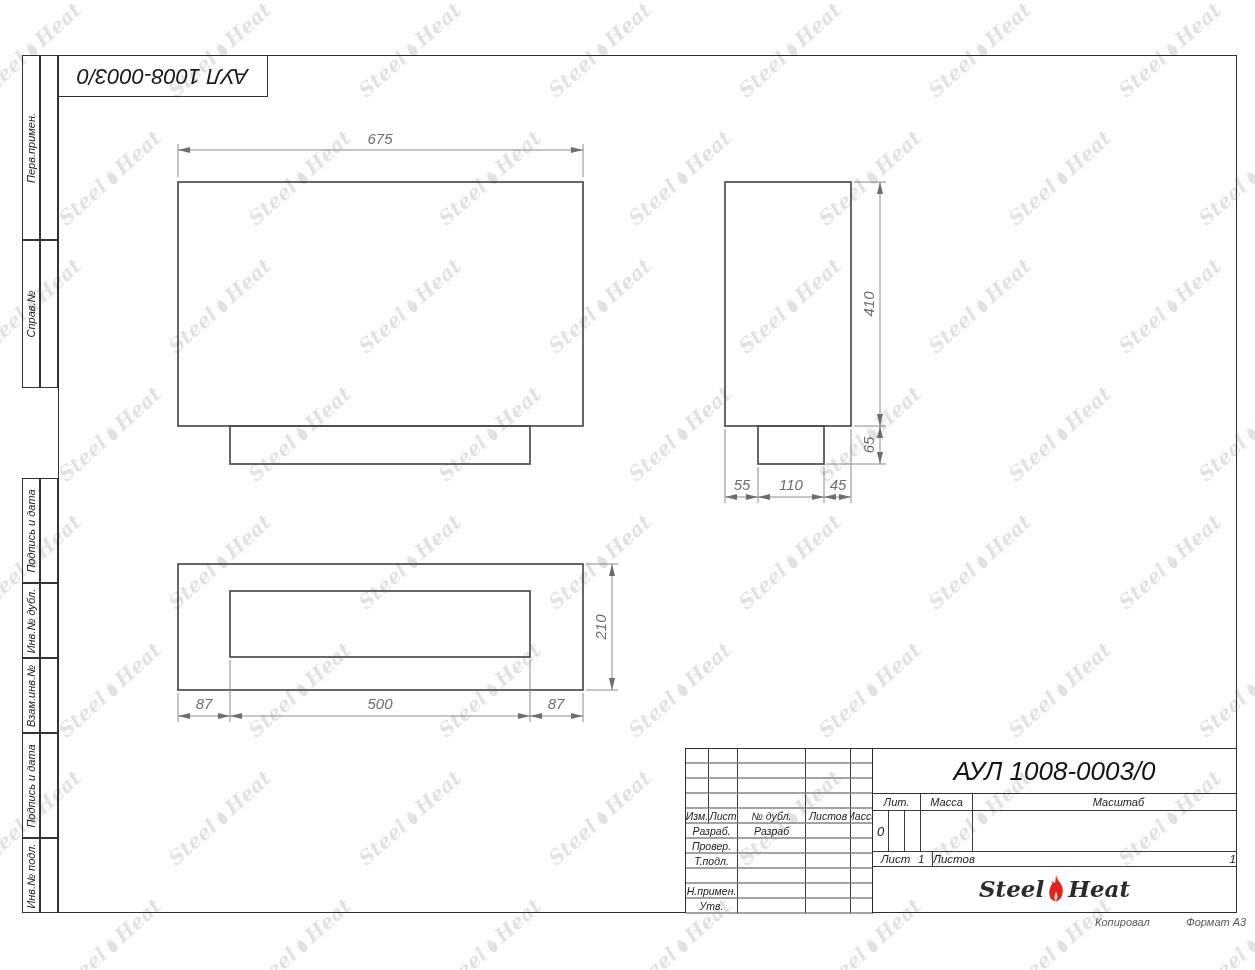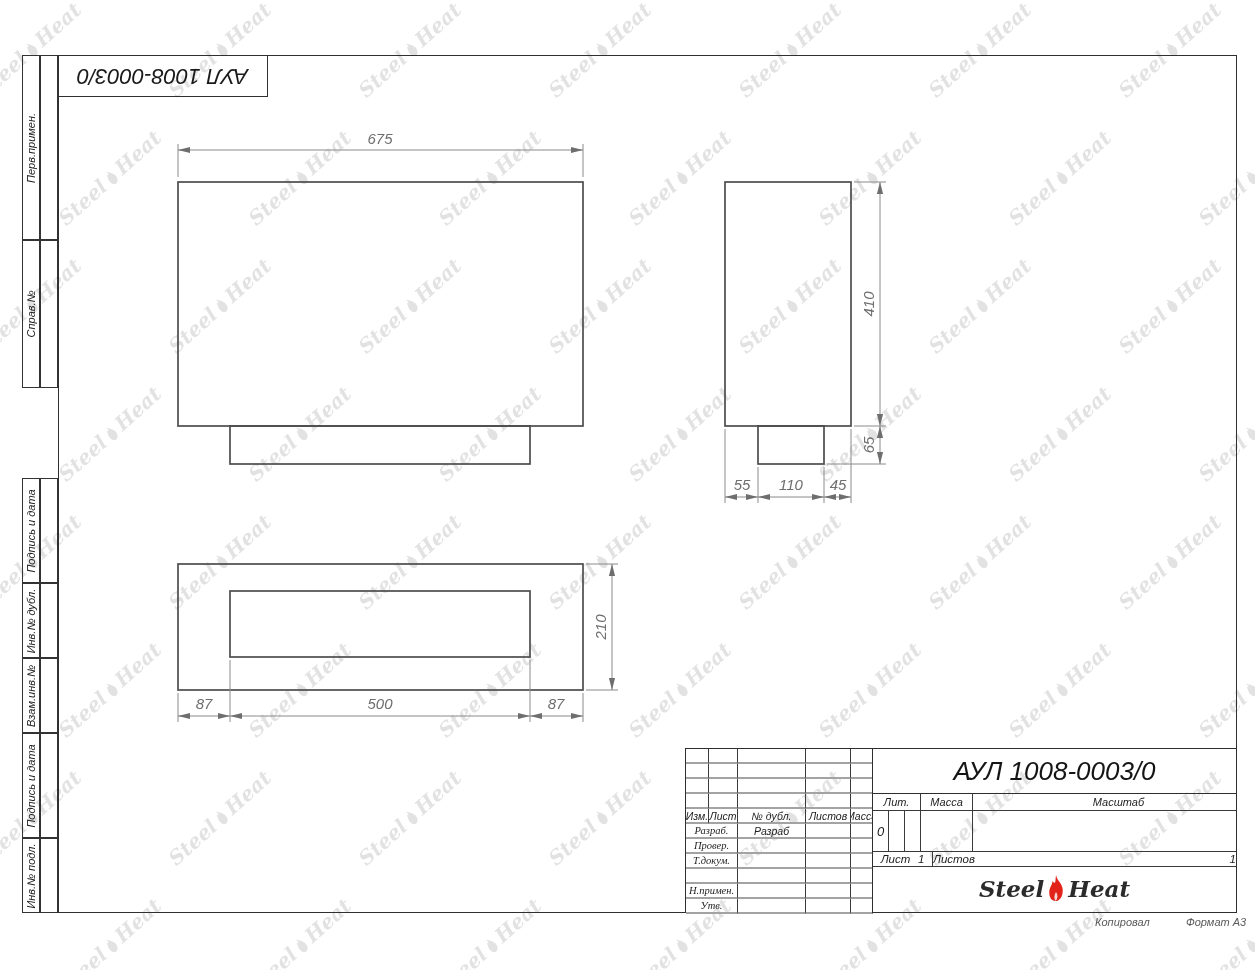--- a/index.html
+++ b/index.html
@@ -35,21 +35,21 @@
   .dl  { stroke:#8a8a8a; stroke-width:1; }
   .dim-text { fill:#6e6e6e; font:italic 15px "Liberation Sans",sans-serif; text-anchor:middle; }
 
   
   .tb-left { position:absolute; left:685px; top:748px; width:187px; height:165px; z-index:3;
              display:grid; grid-template-columns:23px 29px 68px 45px 22px; grid-auto-rows:15px;
              border:1.8px solid #2e2e2e; border-right:none; }
   .tb-left .tc { border-right:1px solid #3a3a3a; border-bottom:2px solid #a3a3a3;
                  font:italic 10.5px "Liberation Sans",sans-serif; color:#1d1d1d;
                  display:flex; align-items:center; justify-content:center; overflow:hidden; white-space:nowrap; }
-  .tb-left .sp2 { grid-column:span 2;font-family:Liberation Serif, serif; }
+  .tb-left .sp2 { grid-column:span 2; }
 
   .tb-right { position:absolute; left:872px; top:748px; width:365px; height:165px; z-index:3;
               border:1.8px solid #2e2e2e; }
   .tb-desig { height:45px; border-bottom:1.6px solid #2e2e2e; display:flex; align-items:center; justify-content:center;
               font:italic 26px "Liberation Sans",sans-serif; color:#151515; white-space:nowrap; }
   .tb-lower { display:flex; height:116px; }
   .name-cell { width:216px; border-right:1.4px solid #2e2e2e; text-align:center; padding-top:5px;
                font:italic 19px "Liberation Sans",sans-serif; color:#151515; line-height:23px; }
   .right-col { flex:1; display:flex; flex-direction:column; }
   .hdr-row { height:17px; display:flex; border-bottom:1px solid #3a3a3a;text-align:right; }
@@ -598,21 +598,21 @@
     <div class="tc">Масса</div>
 
     <div class="tc sp2">Разраб.</div>
     <div class="tc">Разраб</div>
     <div class="tc"></div>
       <div class="tc"></div>
     <div class="tc sp2">Провер.</div>
     <div class="tc"></div>
     <div class="tc"></div>
       <div class="tc"></div>
-    <div class="tc sp2">Т.докум.</div>
+    <div class="tc sp2">Т.подл.</div>
     <div class="tc"></div>
     <div class="tc"></div>
       <div class="tc"></div>
     <div class="tc sp2"></div>
     <div class="tc"></div>
     <div class="tc"></div>
       <div class="tc"></div>
     <div class="tc sp2">Н.примен.</div>
     <div class="tc"></div>
     <div class="tc"></div>

